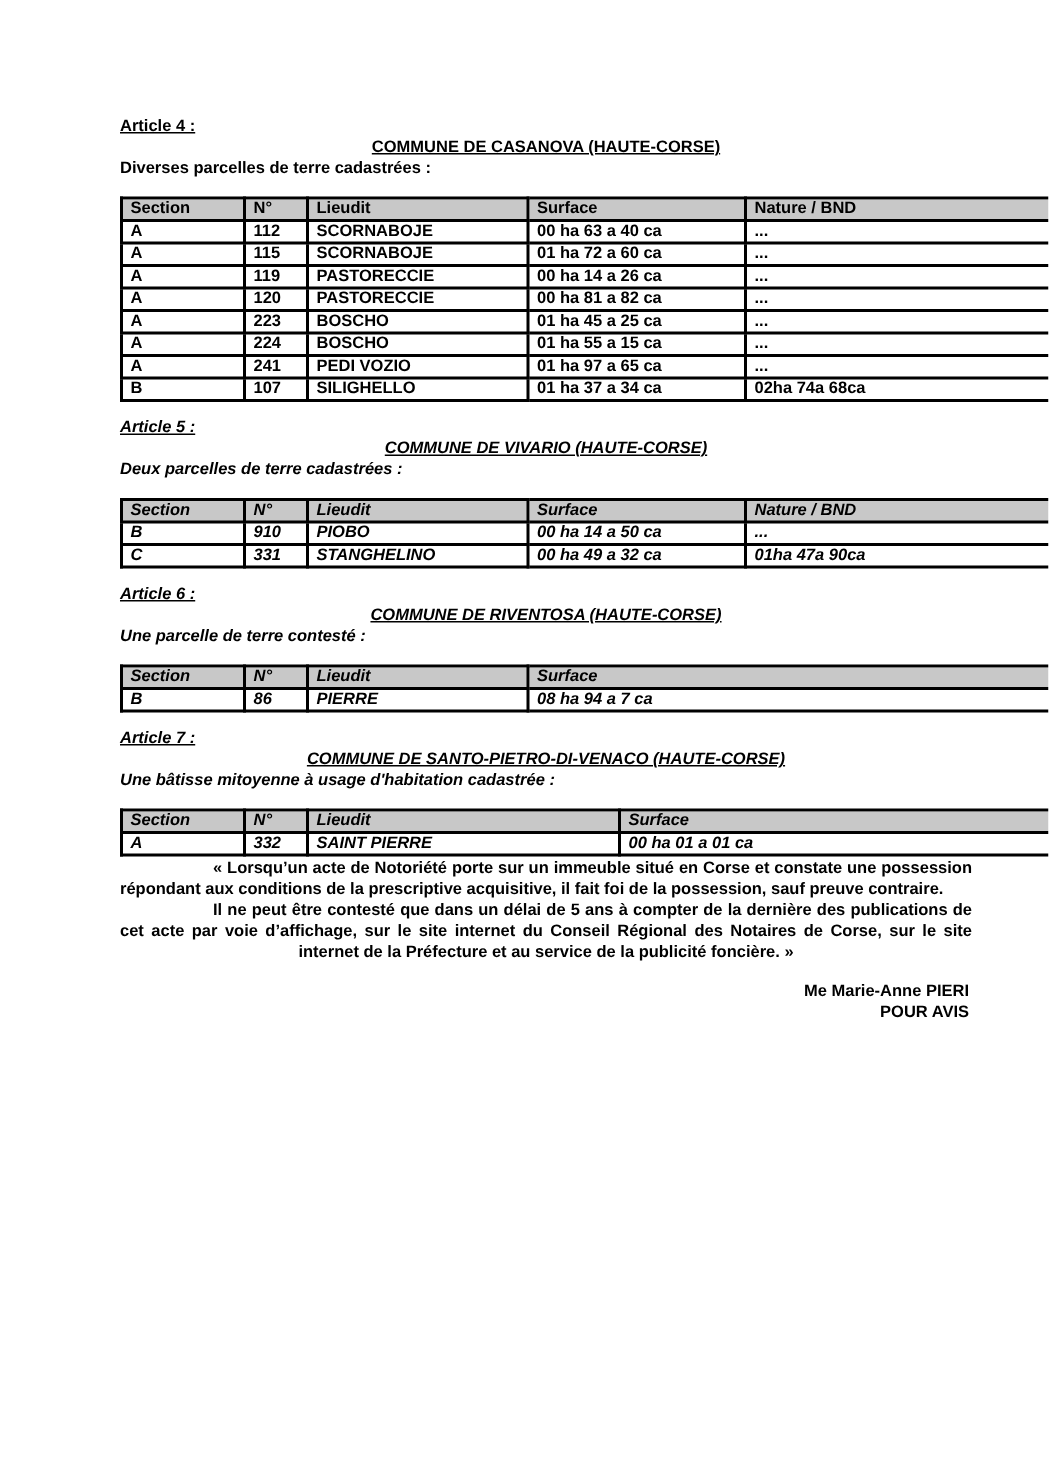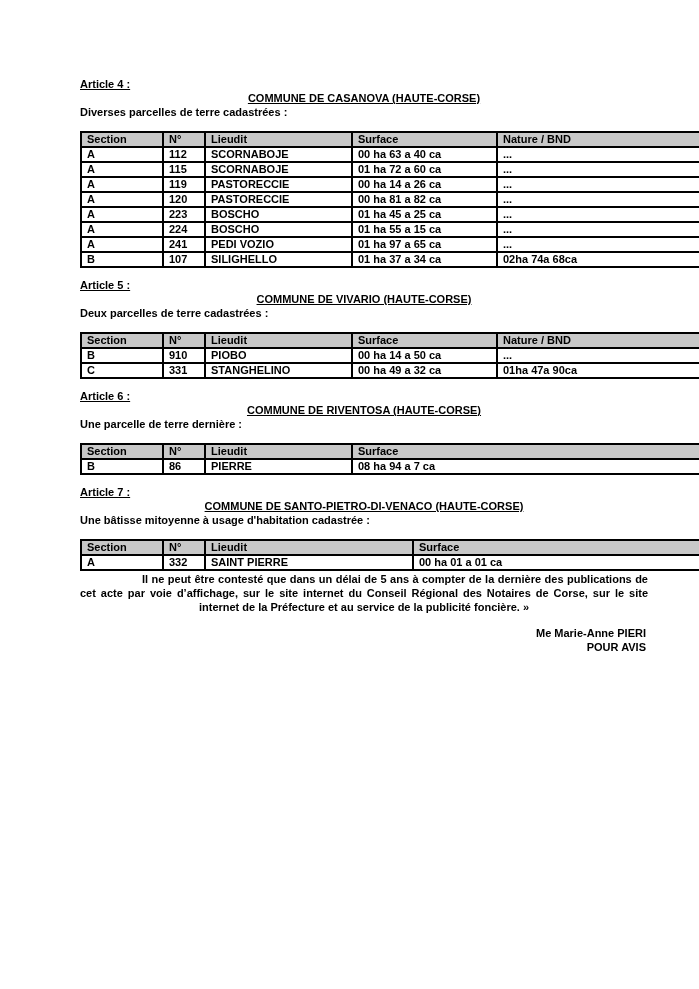--- a/index.html
+++ b/index.html
@@ -14,21 +14,21 @@
     font-size: 11px;
     line-height: 14px;
     overflow: hidden;
   }
   .content {
     position: absolute;
     left: 80px;
     top: 77px;
     width: 568px;
   }
-  .article + .article { margin-top: 10px; }
+  .article + .article { margin-top: 10px; font-style: italic; }
   .article-heading { text-align: left; }
   .commune-heading { text-align: center; }
   .u { text-decoration: underline; }
   .subtitle { text-align: left; }
   table.parcels {
     border-collapse: collapse;
     table-layout: fixed;
     width: 668px;
     margin-top: 12px;
   }
@@ -176,21 +176,21 @@
                 <td>00 ha 49 a 32 ca</td>
                 <td>01ha 47a 90ca</td>
               </tr>
             </tbody>
     </table>
   </section>
 
   <section class="article">
     <div class="article-heading"><span class="u">Article 6 :</span></div>
     <div class="commune-heading"><span class="u">COMMUNE DE RIVENTOSA (HAUTE-CORSE)</span></div>
-    <div class="subtitle">Une parcelle de terre dernière :</div>
+    <div class="subtitle">Une parcelle de terre contesté :</div>
     <table class="parcels">
             <colgroup>
               <col style="width: 82px;">
               <col style="width: 42px;">
               <col style="width: 147px;">
               <col>
             </colgroup>
       <thead>
               <tr>
                 <th>Section</th>
@@ -235,20 +235,21 @@
                 <td>332</td>
                 <td>SAINT PIERRE</td>
                 <td>00 ha 01 a 01 ca</td>
               </tr>
             </tbody>
     </table>
   </section>
 </div>
 
     <div class="legal">
+      <p class="justify indent">« Lorsqu’un acte de Notoriété porte sur un immeuble situé en Corse et constate une possession répondant aux conditions de la prescriptive acquisitive, il fait foi de la possession, sauf preuve contraire.</p>
       <p class="justify indent center-last">Il ne peut être contesté que dans un délai de 5 ans à compter de la dernière des publications de cet acte par voie d’affichage, sur le site internet du Conseil Régional des Notaires de Corse, sur le site internet de la Préfecture et au service de la publicité foncière. »</p>
     </div>
 
     <div class="signature">
       <div>Me Marie-Anne PIERI</div>
       <div>POUR AVIS</div>
     </div>
 
   </div>
 </div>

